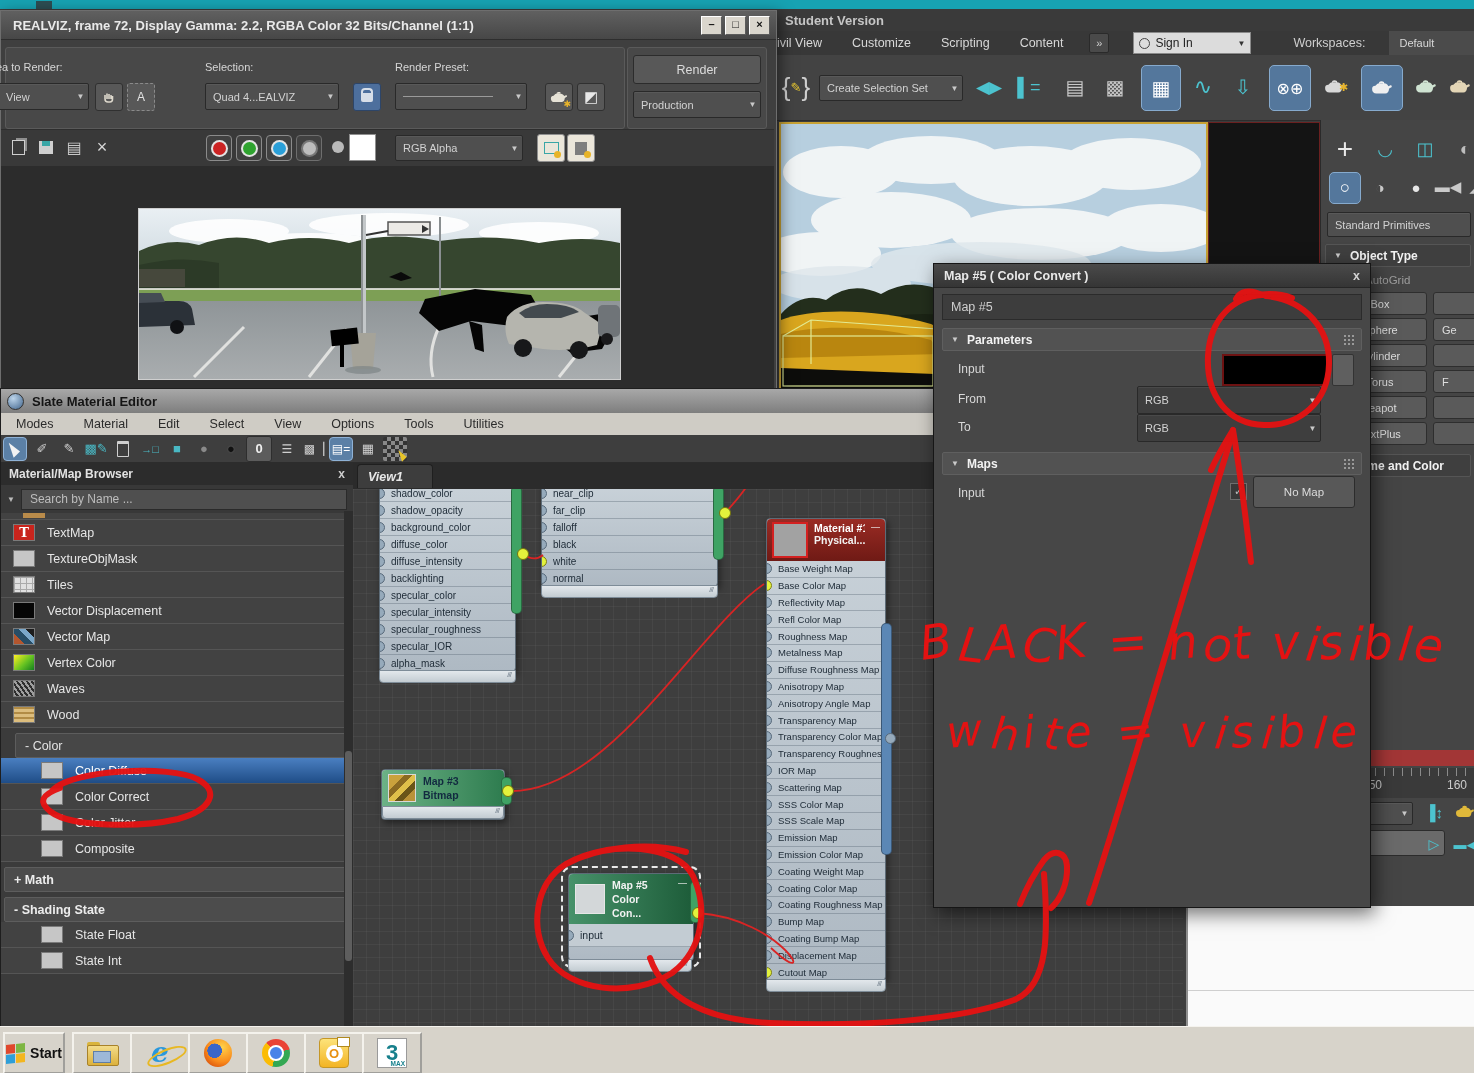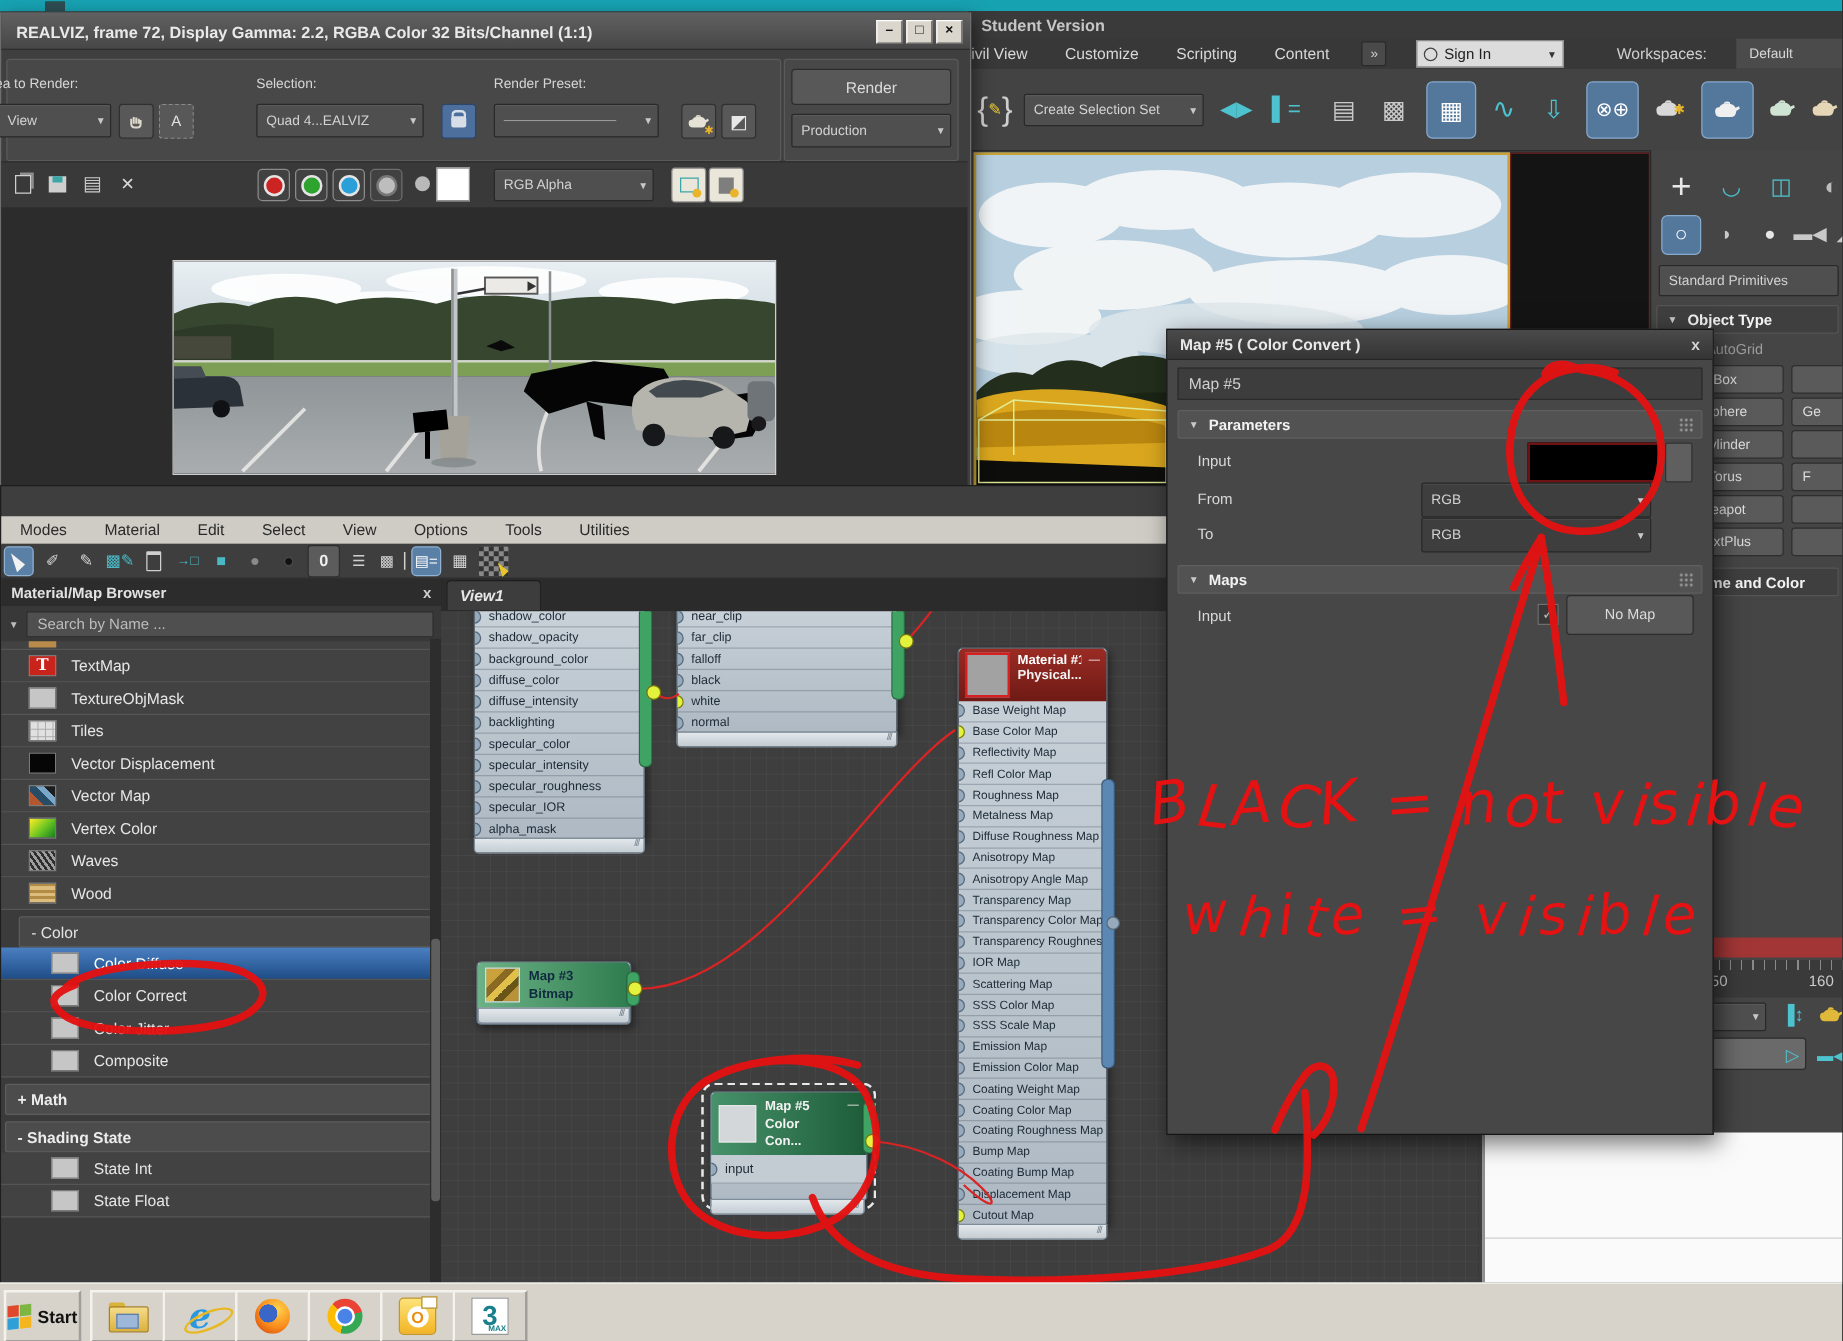--- a/index.html
+++ b/index.html
@@ -42,21 +42,21 @@
             display:flex;align-items:center;font-weight:bold;font-size:13px;color:#141414;padding-left:6px;box-sizing:border-box}
   .sm-menubar{position:absolute;left:0;top:24px;width:100%;height:22px;background:#cfccc5;display:flex;align-items:center;border-bottom:1px solid #9e9b94}
   .sm-menubar span{font-size:12.5px;color:#2b2b2b;padding:0 15px}
   .sm-toolbar{position:absolute;left:0;top:46px;width:100%;height:28px;background:#3e3e3e;border-bottom:1px solid #2c2c2c;display:flex;align-items:center;padding-left:2px;box-sizing:border-box}
   .sm-toolbar .tl{position:relative;width:24px;height:24px;margin-right:3px;display:flex;align-items:center;justify-content:center;color:#cfcfcf;font-size:13px;flex:none}
   .sm-toolbar .tl.active{background:#5b80a6;border:1px solid #8fb2d6;border-radius:4px;box-sizing:border-box}
   .mb{position:absolute;left:0;top:74px;width:352px;height:564px;background:#3b3b3b;border-right:1px solid #242424}
   .mb-head{height:22px;background:#2c2c2c;display:flex;align-items:center;color:#e2e2e2;font-weight:bold;font-size:12px;padding:0 8px}
   .mb-search{height:24px;background:#383838;display:flex;align-items:center;padding:2px 6px;gap:6px}
   .mb-input{flex:1;height:19px;background:#4f4f4f;border:1px solid #2a2a2a;color:#bdbdbd;font-size:12px;display:flex;align-items:center;padding-left:8px}
-  .mrow{height:25px;display:flex;align-items:center;padding-left:22px;border-bottom:1px solid #555;background:#424242;color:#e6e6e6;font-size:12.5px}
+  .mrow{height:25px;display:flex;align-items:center;padding-left:12px;border-bottom:1px solid #555;background:#424242;color:#e6e6e6;font-size:12.5px}
   .mrow.sel{background:linear-gradient(var(--selection-blue-top,#4a7fc1),var(--selection-blue-bottom,#1f4d87));color:#fff}
   .micon{width:22px;height:17px;border:1px solid #7a7a7a;margin-right:12px;flex:none;display:flex;align-items:center;justify-content:center;box-sizing:border-box}
   .micon[data-icon="plain"]{background:#c6c6c6}
   .micon[data-icon="textmap"]{background:#c8241c}
   .micon[data-icon="textmap"]::before{content:"T";color:#fff;font-family:"DejaVu Serif",serif;font-size:13px;font-weight:bold}
   .micon[data-icon="tiles"]{background:#e0e0e0;background-image:linear-gradient(#aaa 1px,transparent 1px),linear-gradient(90deg,#aaa 1px,transparent 1px);background-size:6px 6px}
   .micon[data-icon="black"]{background:#060606}
   .micon[data-icon="vectormap"]{background:linear-gradient(45deg,#b4562e 30%,#274d66 30% 55%,#7aa7c9 55% 75%,#1d1d1d 75%)}
   .micon[data-icon="vertex"]{background:linear-gradient(135deg,#ffee22,#66c322 55%,#14801e)}
   .micon[data-icon="waves"]{background:repeating-linear-gradient(55deg,#9e9e9e 0 2px,#2e2e2e 2px 4px)}
@@ -475,20 +475,24 @@
         <rect x="459" y="96" width="22" height="32" rx="5" fill="#6f7478"></rect>
           <circle cx="468" cy="130" r="6" fill="#1a1a1c"></circle>
         <path d="M0,92 l40,0 q10,0 13,8 l3,16 l-56,2 Z" fill="#2b3138"></path>
           <path d="M0,84 l22,0 l4,9 l-26,1 Z" fill="#454c54"></path>
         <circle cx="38" cy="118" r="7" fill="#101114"></circle>
       </svg>
     </div>
   </div>
 
   <div class="sm">
+    <div class="sm-title">
+      <span style="width:15px;height:15px;border-radius:50%;background:radial-gradient(circle at 35% 30%,#bcd4ea,#41658c);margin-right:8px;border:1px solid #333"></span>
+      <span>Slate Material Editor</span>
+    </div>
     <div class="sm-menubar">
 
       <span style="display:flex;padding:0">
 
       <span>Modes</span>
           <span>Material</span>
           <span>Edit</span>
           <span>Select</span>
           <span>View</span>
           <span>Options</span>
@@ -606,26 +610,26 @@
       <div class="mgroup">
           <span>+ Math</span>
         </div>
       <div class="mgroup">
           <span>- Shading State</span>
         </div>
       <div>
 
           <div class="mrow indent">
             <span class="micon" data-icon="plain"></span>
-            <span>State Int</span>
+            <span>State Float</span>
           </div>
 
           <div class="mrow indent">
             <span class="micon" data-icon="plain"></span>
-            <span>State Float</span>
+            <span>State Int</span>
           </div>
         </div>
       <div class="mb-scroll">
           <div class="mb-thumb" style="top:240px;height:210px"></div>
         </div>
     </div>
 
     <div class="nv">
       <div class="nv-tab">
           <span>View1</span>

